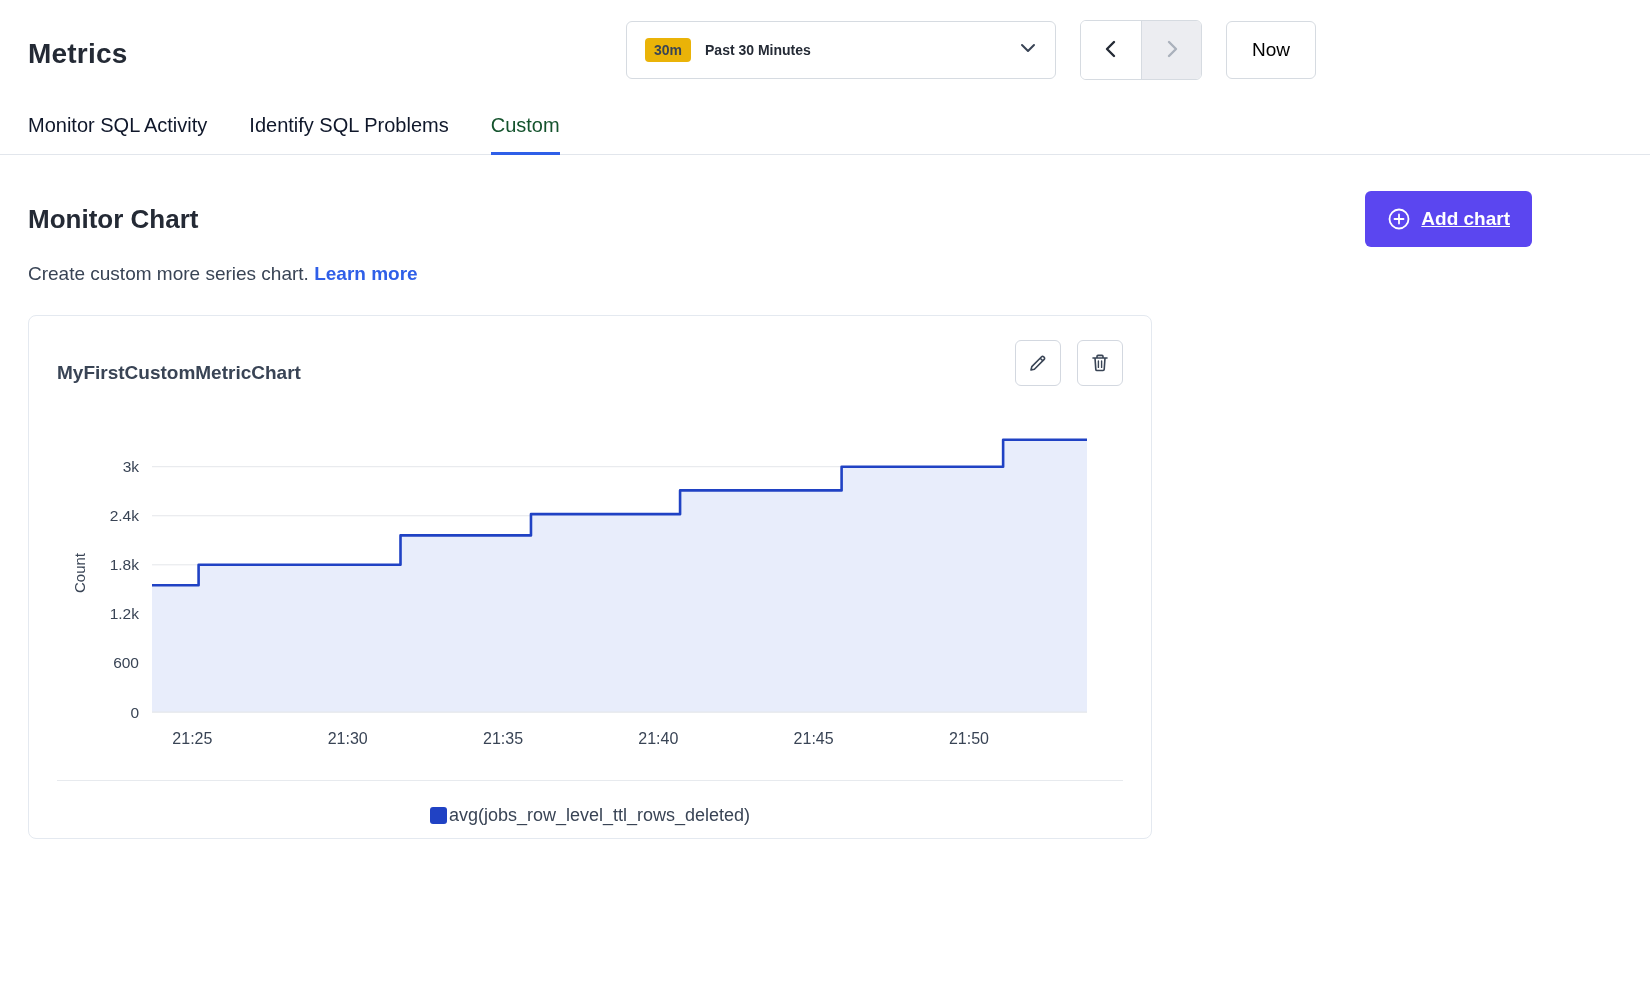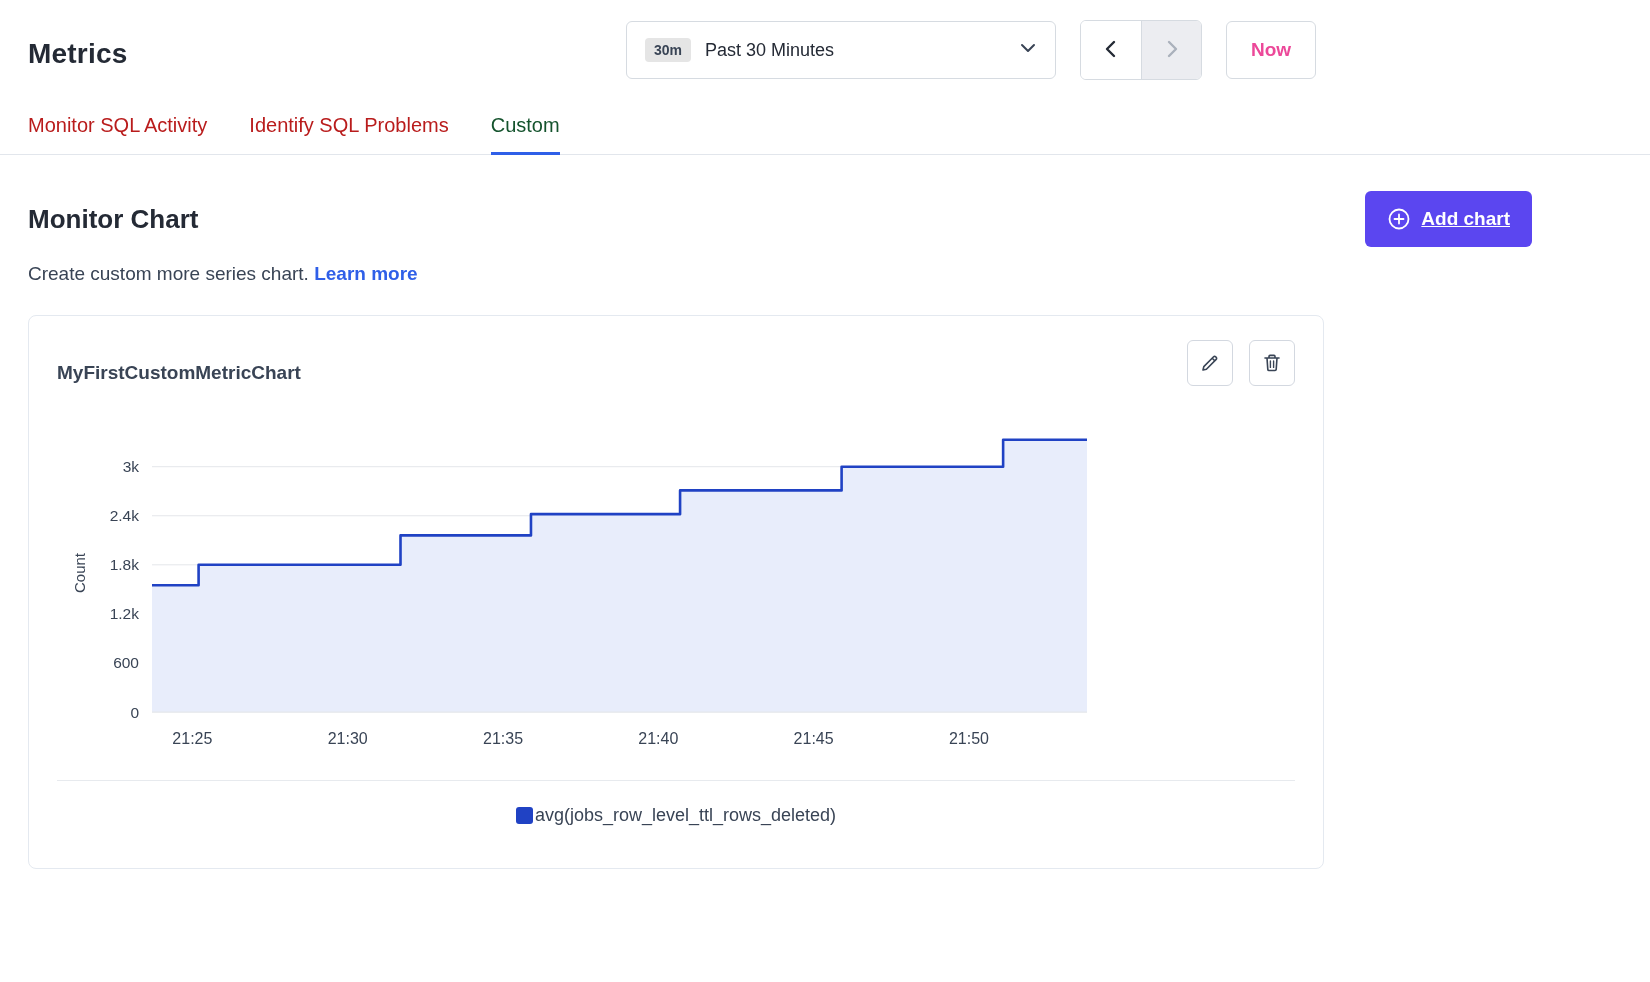--- a/index.html
+++ b/index.html
@@ -8,60 +8,60 @@
 
   
   .topbar { display: flex; align-items: center; padding: 20px 28px 0 28px; }
   .page-title { font-size: 28px; font-weight: 700; color: #242a35; letter-spacing: .2px; margin-top: 8px; }
   .topbar-controls { display: flex; align-items: center; margin-left: auto; margin-right: 306px; gap: 24px; }
   .time-select {
     display: flex; align-items: center; gap: 14px; width: 430px; height: 58px;
     border: 1px solid #d6dbe1; border-radius: 6px; background: #fff; padding: 0 18px; cursor: pointer;
   }
   .time-badge {
-    background: #e5e5e5; color: #394455; font-weight: 700; font-size: 14px;
+    background: #eab308; color: #394455; font-weight: 700; font-size: 14px;
     padding: 4px 9px; border-radius: 4px;
   }
-  .time-label { font-size: 18px; font-weight: 400; color: #242a35; }
+  .time-label { font-size: 14px; font-weight: 700; color: #242a35; }
   .time-select .chev { margin-left: auto; }
   .pager { display: flex; border: 1px solid #d6dbe1; border-radius: 6px; overflow: hidden; }
   .pager button {
     width: 60px; height: 58px; display: flex; align-items: center; justify-content: center;
     background: #fff; border: none; cursor: pointer;
   }
   .pager button + button { border-left: 1px solid #d6dbe1; }
   .pager button.disabled { background: #ecedf1; cursor: default; }
   .now-button {
     height: 58px; width: 90px; background: #fff; border: 1px solid #d6dbe1; border-radius: 6px;
-    font-family: "Liberation Sans", sans-serif; font-size: 19px; font-weight: 700; color: #ec4899; cursor: pointer;
+    font-family: "Liberation Sans", sans-serif; font-size: 19px; font-weight: 400; color: #000000; cursor: pointer;
   }
 
   
   .tabs { display: flex; gap: 42px; padding: 0 28px; margin-top: 34px; border-bottom: 1px solid #e2e6ec; }
   .tab {
-    font-size: 20px; color: #b91c1c; padding-bottom: 15px; cursor: pointer;
+    font-size: 20px; color: #0f172a; padding-bottom: 15px; cursor: pointer;
     border-bottom: 3px solid transparent; margin-bottom: -1px;
   }
   .tab.active { color: #14532d; font-weight: 400; border-bottom-color: #2f5fe8; }
 
   
   .section-head { display: flex; align-items: center; padding: 0 28px; margin-top: 36px; }
   .section-title { font-size: 26px; font-weight: 700; color: #242a35; }
   .add-chart-button {
     margin-left: auto; margin-right: 90px; display: flex; align-items: center; gap: 10px;
     background: #5b46f0; color: #fff; border: none; border-radius: 6px; height: 56px; padding: 0 22px;
     font-family: "Liberation Sans", sans-serif; font-size: 19px; font-weight: 600; cursor: pointer; text-decoration: underline;
   }
   .section-sub { padding: 0 28px; margin-top: 16px; font-size: 19px; color: #394455; }
   .learn-more { color: #2f5fe8; font-weight: 600; text-decoration: none; cursor: pointer; }
 
   
   .card {
-    margin: 30px 0 0 28px; width: 1296px; border: 1px solid #e4e9f0; border-radius: 8px;
-    background: #fff; padding: 24px 28px 42px 28px;
+    margin: 30px 0 0 28px; width: 1124px; border: 1px solid #e4e9f0; border-radius: 8px;
+    background: #fff; padding: 24px 28px 12px 28px;
   }
   .card-head { display: flex; align-items: flex-start; }
   .card-title { font-size: 19px; font-weight: 700; color: #394455; margin-top: 22px; }
   .card-actions { margin-left: auto; display: flex; gap: 16px; }
   .icon-button {
     width: 46px; height: 46px; border: 1px solid #d3d8e0; border-radius: 6px; background: #fff;
     display: flex; align-items: center; justify-content: center; cursor: pointer;
   }
   .chart-wrap { margin-top: 26px; }
   .card-divider { border: none; border-top: 1px solid #e7eaee; margin: 14px 0 0 0; }

